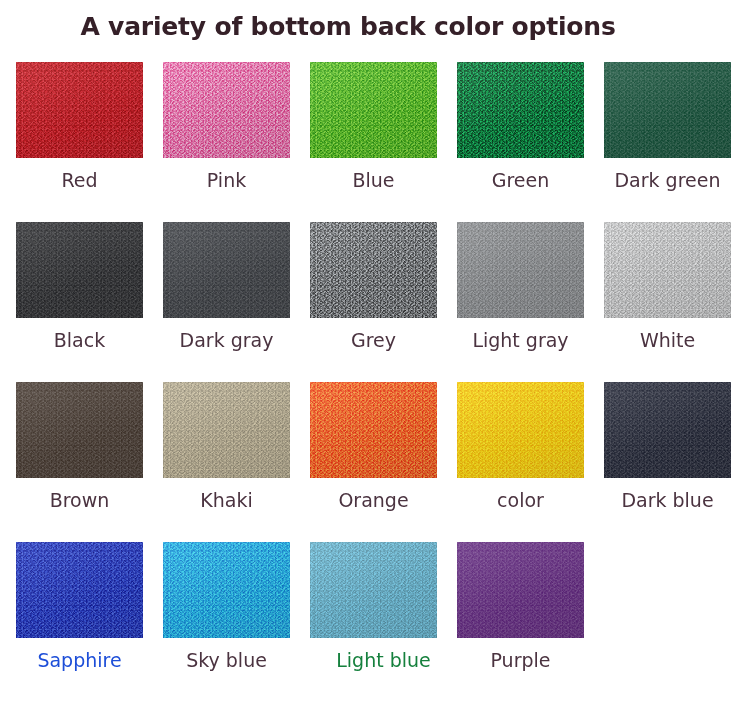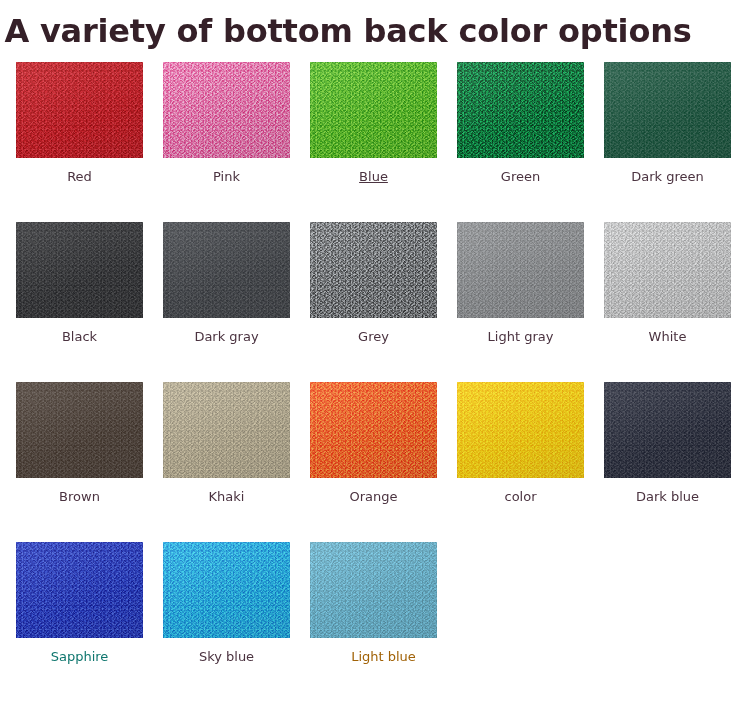--- a/index.html
+++ b/index.html
@@ -23,21 +23,21 @@
     background: #ffffff;
   }
 
   .page-title {
     position: absolute;
     top: 12px;
     left: 0;
     width: 696px;
     text-align: center;
     font-family: "DejaVu Sans", sans-serif;
-    font-size: 32px;
+    font-size: 25px;
     font-weight: 700;
     letter-spacing: -0.2px;
     color: #352028;
     white-space: nowrap;
   }
 
   .swatch-grid {
     position: absolute;
     top: 62px;
     left: 16px;
@@ -102,21 +102,21 @@
   
   .swatch-chip.is-light .tex { mix-blend-mode: multiply; opacity: .42; }
   .swatch-chip.is-light .tex2 { mix-blend-mode: multiply; opacity: .30; }
   
   .swatch-chip.is-dark .tex { mix-blend-mode: screen; opacity: .30; }
   .swatch-chip.is-dark .tex2 { mix-blend-mode: screen; opacity: .22; }
 
   .swatch-label {
     margin-top: 12px;
     font-family: "DejaVu Sans", sans-serif;
-    font-size: 13px;
+    font-size: 19px;
     font-weight: 400;
     color: #4b3340;
     text-align: left;
     white-space: nowrap;
     line-height: 1.1;
   }
 </style>
 </head>
 <body>
 
@@ -140,21 +140,21 @@
           <span class="shade"></span>
         </div>
         <div class="swatch-label" style="color: rgb(75, 51, 64);">Pink</div>
       </div>
       <div class="swatch-cell">
         <div class="swatch-chip" style="background-color: rgb(92, 188, 42);">
           <span class="tex"></span>
           <span class="tex2"></span>
           <span class="shade"></span>
         </div>
-        <div class="swatch-label" style="color: rgb(75, 51, 64); text-decoration: underline;">Blue</div>
+        <div class="swatch-label" style="color: rgb(75, 51, 64);">Blue</div>
       </div>
       <div class="swatch-cell">
         <div class="swatch-chip" style="background-color: rgb(14, 125, 62);">
           <span class="tex"></span>
           <span class="tex2"></span>
           <span class="shade"></span>
         </div>
         <div class="swatch-label" style="color: rgb(75, 51, 64);">Green</div>
       </div>
       <div class="swatch-cell">
@@ -244,33 +244,41 @@
           <span class="shade"></span>
         </div>
         <div class="swatch-label" style="color: rgb(75, 51, 64);">Dark blue</div>
       </div>
       <div class="swatch-cell">
         <div class="swatch-chip" style="background-color: rgb(43, 63, 192);">
           <span class="tex"></span>
           <span class="tex2"></span>
           <span class="shade"></span>
         </div>
-        <div class="swatch-label" style="color: #0f766e;">Sapphire</div>
+        <div class="swatch-label" style="color: #1d4ed8;">Sapphire</div>
       </div>
       <div class="swatch-cell">
         <div class="swatch-chip" style="background-color: rgb(38, 174, 226);">
           <span class="tex"></span>
           <span class="tex2"></span>
           <span class="shade"></span>
         </div>
         <div class="swatch-label" style="color: rgb(75, 51, 64);">Sky blue</div>
       </div>
       <div class="swatch-cell">
         <div class="swatch-chip is-light" style="background-color: rgb(127, 211, 240);">
           <span class="tex"></span>
           <span class="tex2"></span>
           <span class="shade"></span>
         </div>
-        <div class="swatch-label" style="color: #a16207; margin-left: 20px;">Light blue</div>
+        <div class="swatch-label" style="color: #15803d; margin-left: 20px;">Light blue</div>
+      </div>
+      <div class="swatch-cell">
+        <div class="swatch-chip is-dark" style="background-color: rgb(91, 33, 121);">
+          <span class="tex"></span>
+          <span class="tex2"></span>
+          <span class="shade"></span>
+        </div>
+        <div class="swatch-label" style="color: rgb(75, 51, 64);">Purple</div>
       </div>
     </div>
 
 </div>
 
 </body></html>

